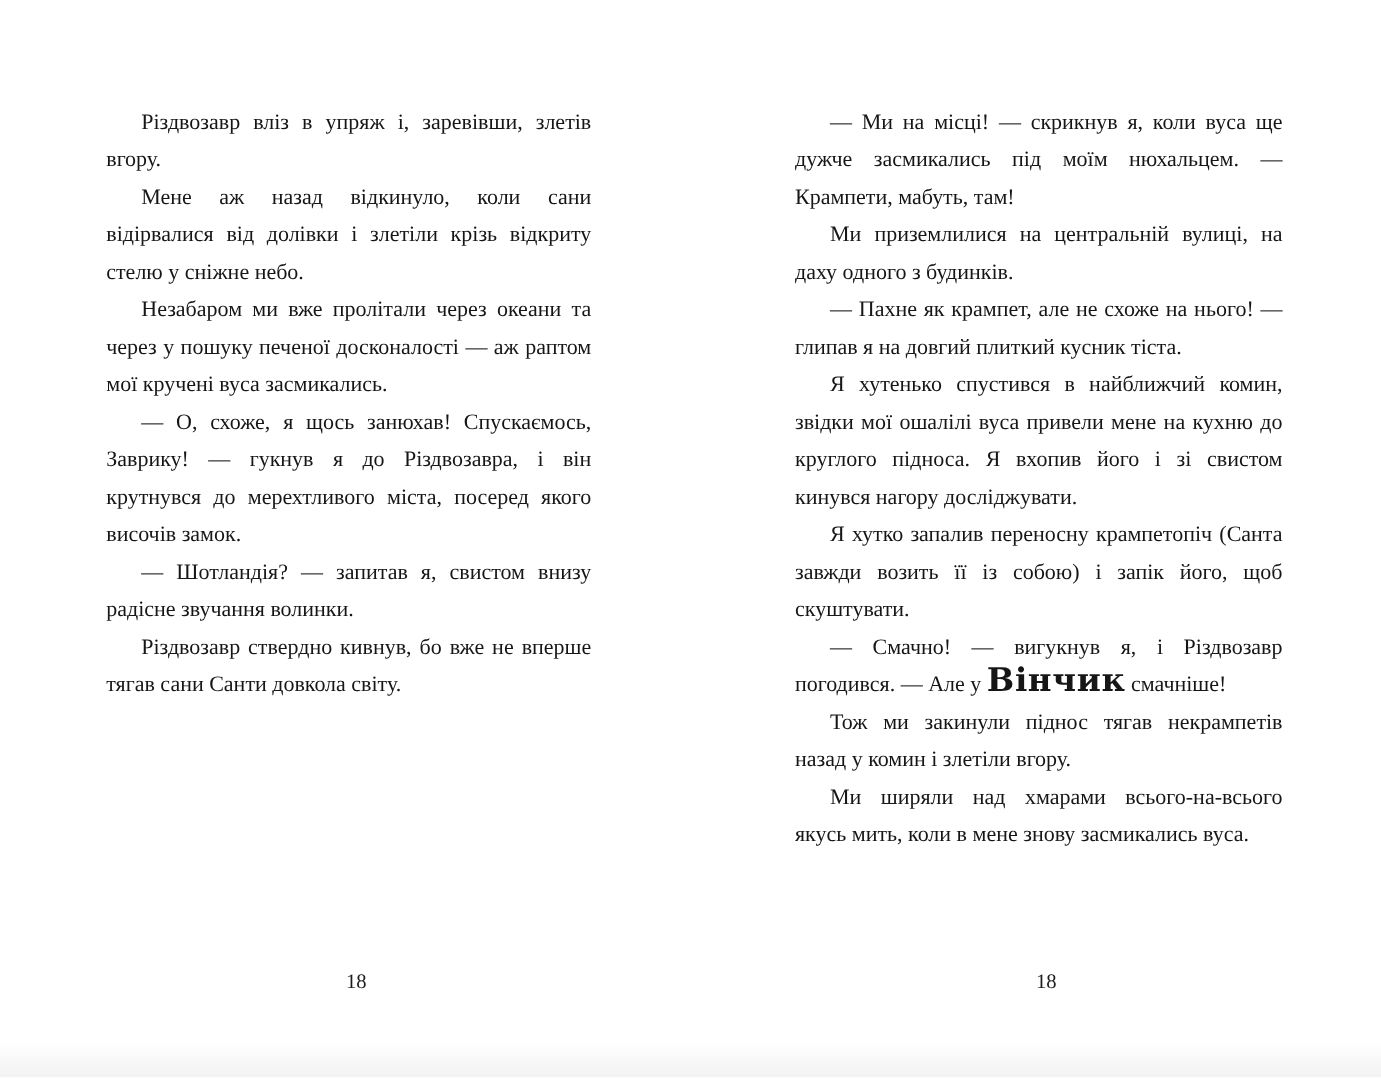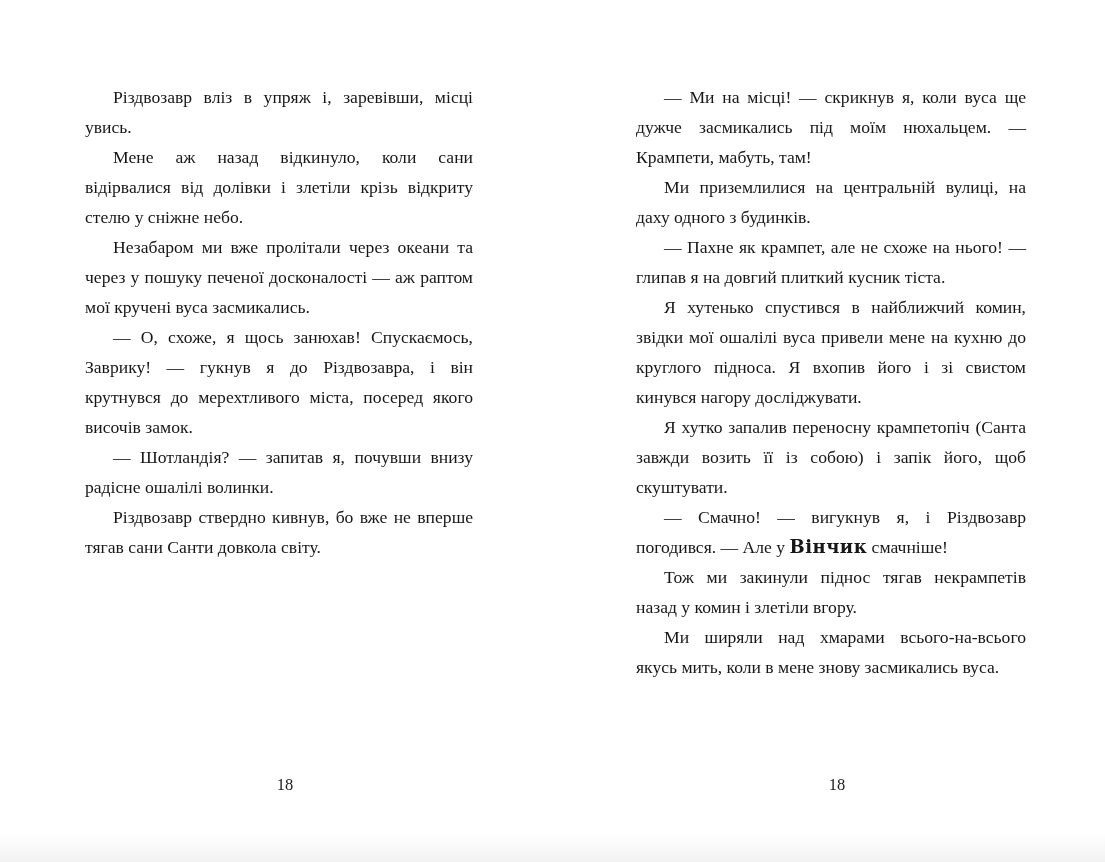--- a/index.html
+++ b/index.html
@@ -42,46 +42,46 @@
     hyphens: auto;
     -webkit-hyphens: auto;
   }
   .para {
     margin: 0;
     text-indent: 28px;
   }
   .fancy-word {
     font-family: "DejaVu Serif", serif;
     font-weight: bold;
-    font-size: 18px;
+    font-size: 26px;
     letter-spacing: 0.5px;
     line-height: 1;
   }
   .page-number {
     position: absolute;
     top: 775px;
     left: 12px;
     right: 0;
     text-align: center;
     font-size: 16.5px;
     color: #1c1c1c;
   }
 </style>
 </head>
 <body>
 
 <div class="spread">
 
   <div class="page page-left">
     <div class="page-text">
-        <p class="para">Різдвозавр вліз в упряж і, заревівши, місці увись.</p>
+        <p class="para">Різдвозавр вліз в упряж і, заревівши, злетів вгору.</p>
         <p class="para">Мене аж назад відкинуло, коли сани відірвалися від долівки і злетіли крізь відкриту стелю у сніжне небо.</p>
         <p class="para">Незабаром ми вже пролітали через океани та через у пошуку печеної досконалості — аж раптом мої кручені вуса засмикались.</p>
         <p class="para">— О, схоже, я щось занюхав! Спускаємось, Заврику! — гукнув я до Різдвозавра, і він крутнувся до мерехтливого міста, посеред якого височів замок.</p>
-        <p class="para">— Шотландія? — запитав я, почувши внизу радісне ошалілі волинки.</p>
+        <p class="para">— Шотландія? — запитав я, свистом внизу радісне звучання волинки.</p>
         <p class="para">Різдвозавр ствердно кивнув, бо вже не вперше тягав сани Санти довкола світу.</p>
       </div>
     <div class="page-number">18</div>
   </div>
 
   <div class="page page-right">
     <div class="page-text">
       <div>
           <p class="para">— Ми на місці! — скрикнув я, коли вуса ще дужче засмикались під моїм нюхальцем. — Крампети, мабуть, там!</p>
           <p class="para">Ми приземлилися на центральній вулиці, на даху одного з будинків.</p>

